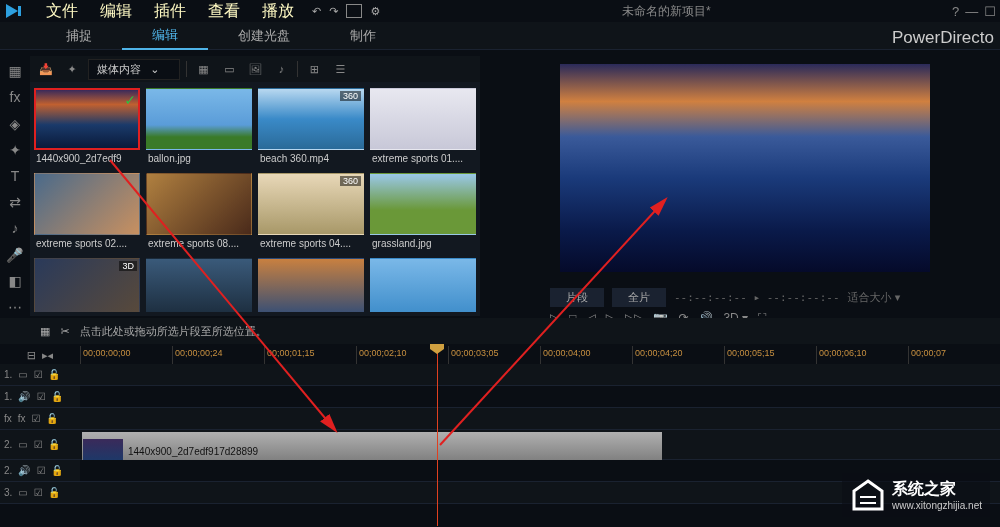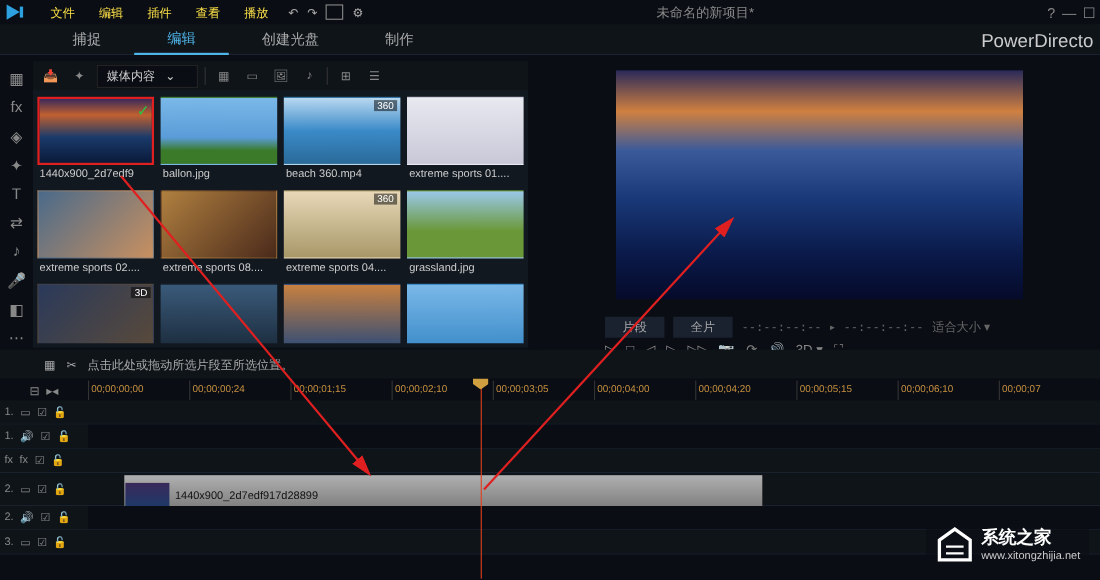--- a/index.html
+++ b/index.html
@@ -2,21 +2,21 @@
 <html><head>
 <meta charset="utf-8">
 <style>
 * { margin: 0; padding: 0; box-sizing: border-box; font-family: "Microsoft YaHei", Arial, sans-serif; }
 body { background: #0a0e14; color: #aaa; width: 1000px; height: 527px; overflow: hidden; position: relative; font-size: 11px; }
 
 
 .menubar { height: 22px; background: #0a0e14; display: flex; align-items: center; padding: 0 4px; }
 .app-icon { width: 24px; height: 18px; margin-right: 8px; }
 .menu-items { display: flex; gap: 2px; }
-.menu-item { padding: 2px 10px; color: #fde047; cursor: pointer; font-size: 11px; }
+.menu-item { padding: 2px 10px; color: #fef9c3; cursor: pointer; font-size: 16px; }
 .menu-extras { display: flex; gap: 8px; margin-left: 8px; align-items: center; }
 .title-center { flex: 1; text-align: center; color: #888; font-size: 12px; }
 .window-controls { display: flex; gap: 6px; align-items: center; }
 .window-btn { color: #888; font-size: 13px; cursor: pointer; }
 .app-brand { position: absolute; right: 6px; top: 28px; color: #ccc; font-size: 17px; }
 
 
 .tab-row { height: 28px; background: #0f1419; display: flex; align-items: center; padding-left: 36px; border-bottom: 1px solid #1a2230; }
 .main-tab { padding: 4px 30px; color: #aaa; cursor: pointer; font-size: 13px; }
 .main-tab.active { color: #4fb4e8; border-bottom: 2px solid #4fb4e8; }
@@ -77,21 +77,21 @@
 .tick { flex: 1; color: #c89040; font-size: 9px; padding-top: 2px; border-left: 1px solid #333; padding-left: 2px; }
 
 
 .tracks { position: absolute; left: 0; top: 364px; right: 0; bottom: 0; background: #0a0e14; }
 .track { height: 22px; display: flex; border-bottom: 1px solid #1a2230; }
 .track.tall { height: 30px; }
 .track-head { width: 80px; background: #0f1419; display: flex; align-items: center; gap: 6px; padding: 0 4px; color: #888; font-size: 10px; }
 .track-body { flex: 1; position: relative; background: #0f1419; }
 .track.alt .track-body { background: #0a0e14; }
 
-.clip { position: absolute; left: 2px; top: 2px; height: 38px; width: 580px; background: linear-gradient(180deg,#b0b0b0,#707070); display: flex; align-items: center; margin-left: 31px; }
+.clip { position: absolute; left: 2px; top: 2px; height: 38px; width: 580px; background: linear-gradient(180deg,#b0b0b0,#707070); display: flex; align-items: center; }
 .clip-thumb { width: 40px; height: 24px; margin: 1px; background: linear-gradient(180deg,#3a2a5a,#1a3a6a); }
 .clip-label { color: #111; font-size: 10px; padding-left: 4px; }
 
 
 .playhead { position: absolute; left: 437px; top: 346px; width: 1px; height: 180px; background: #e04020; }
 .playhead-top { position: absolute; left: 430px; top: 344px; width: 14px; height: 10px; }
 
 
 .arrow-svg { position: absolute; left: 0; top: 0; width: 1000px; height: 527px; pointer-events: none; }
 

